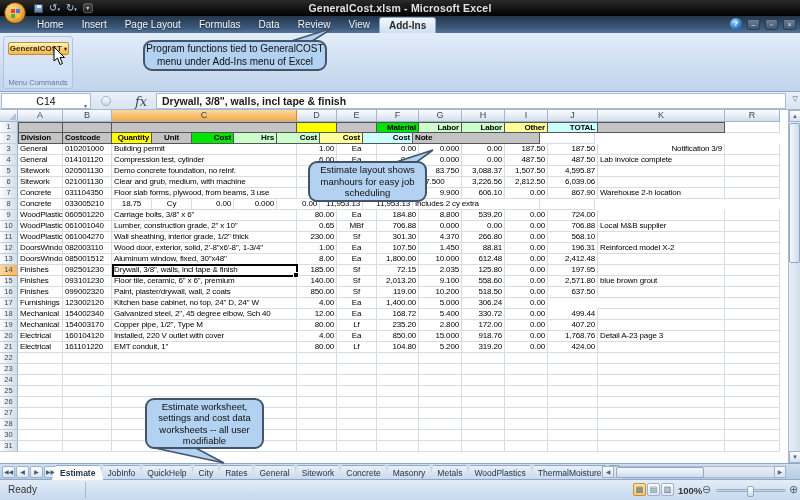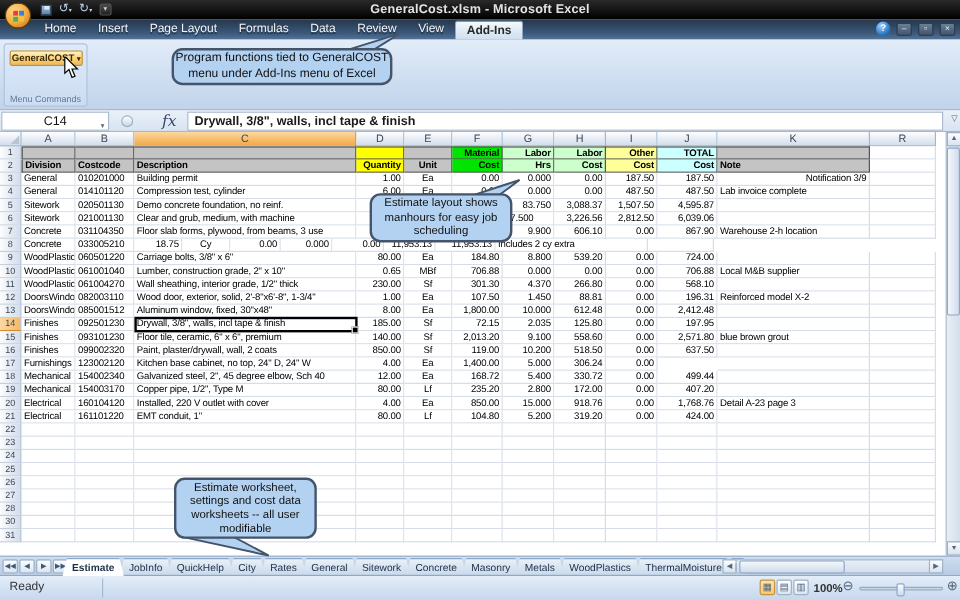--- a/index.html
+++ b/index.html
@@ -246,21 +246,20 @@
         <div class="cell hdr" style="width: 43px; text-align: right; background: rgb(204, 255, 204);">Labor</div>
         <div class="cell hdr" style="width: 43px; text-align: right; background: rgb(255, 255, 153);">Other</div>
         <div class="cell hdr" style="width: 50px; text-align: right; background: rgb(204, 255, 255);">TOTAL</div>
         <div class="cell hdr" style="width: 127px; text-align: left; background: rgb(196, 196, 196);"></div>
         <div class="cell" style="width: 55px; text-align: left;"></div>
       </div>
       <div class="grow">
         <div class="rowhead">2</div>
         <div class="cell hdr first" style="width: 45px; text-align: left; background: rgb(196, 196, 196);">Division</div>
         <div class="cell hdr" style="width: 49px; text-align: left; background: rgb(196, 196, 196);">Costcode</div>
-        <div class="cell hdr" style="width: 185px; text-align: left; background: rgb(196, 196, 196);">Description</div>
         <div class="cell hdr" style="width: 40px; text-align: right; background: rgb(255, 255, 0);">Quantity</div>
         <div class="cell hdr" style="width: 40px; text-align: center; background: rgb(196, 196, 196);">Unit</div>
         <div class="cell hdr" style="width: 42px; text-align: right; background: rgb(0, 228, 0);">Cost</div>
         <div class="cell hdr" style="width: 43px; text-align: right; background: rgb(204, 255, 204);">Hrs</div>
         <div class="cell hdr" style="width: 43px; text-align: right; background: rgb(204, 255, 204);">Cost</div>
         <div class="cell hdr" style="width: 43px; text-align: right; background: rgb(255, 255, 153);">Cost</div>
         <div class="cell hdr" style="width: 50px; text-align: right; background: rgb(204, 255, 255);">Cost</div>
         <div class="cell hdr" style="width: 127px; text-align: left; background: rgb(196, 196, 196);">Note</div>
         <div class="cell" style="width: 55px; text-align: left;"></div>
       </div>
@@ -336,21 +335,21 @@
         <div class="cell" style="width: 43px; text-align: right;">606.10</div>
         <div class="cell" style="width: 43px; text-align: right;">0.00</div>
         <div class="cell" style="width: 50px; text-align: right;">867.90</div>
         <div class="cell" style="width: 127px; text-align: left;">Warehouse 2-h location</div>
         <div class="cell" style="width: 55px; text-align: left;"></div>
       </div>
       <div class="grow">
         <div class="rowhead">8</div>
         <div class="cell" style="width: 45px; text-align: left;">Concrete</div>
         <div class="cell" style="width: 49px; text-align: left;">033005210</div>
-        <div class="cell" style="width: 40px; text-align: right;">18.75</div>
+        <div class="cell" style="width: 40px; text-align: center;">18.75</div>
         <div class="cell" style="width: 40px; text-align: center;">Cy</div>
         <div class="cell" style="width: 42px; text-align: right;">0.00</div>
         <div class="cell" style="width: 43px; text-align: right;">0.000</div>
         <div class="cell" style="width: 43px; text-align: right;">0.00</div>
         <div class="cell" style="width: 43px; text-align: right;">11,953.13</div>
         <div class="cell" style="width: 50px; text-align: right;">11,953.13</div>
         <div class="cell" style="width: 127px; text-align: left;">Includes 2 cy extra</div>
         <div class="cell" style="width: 55px; text-align: left;"></div>
       </div>
       <div class="grow">

